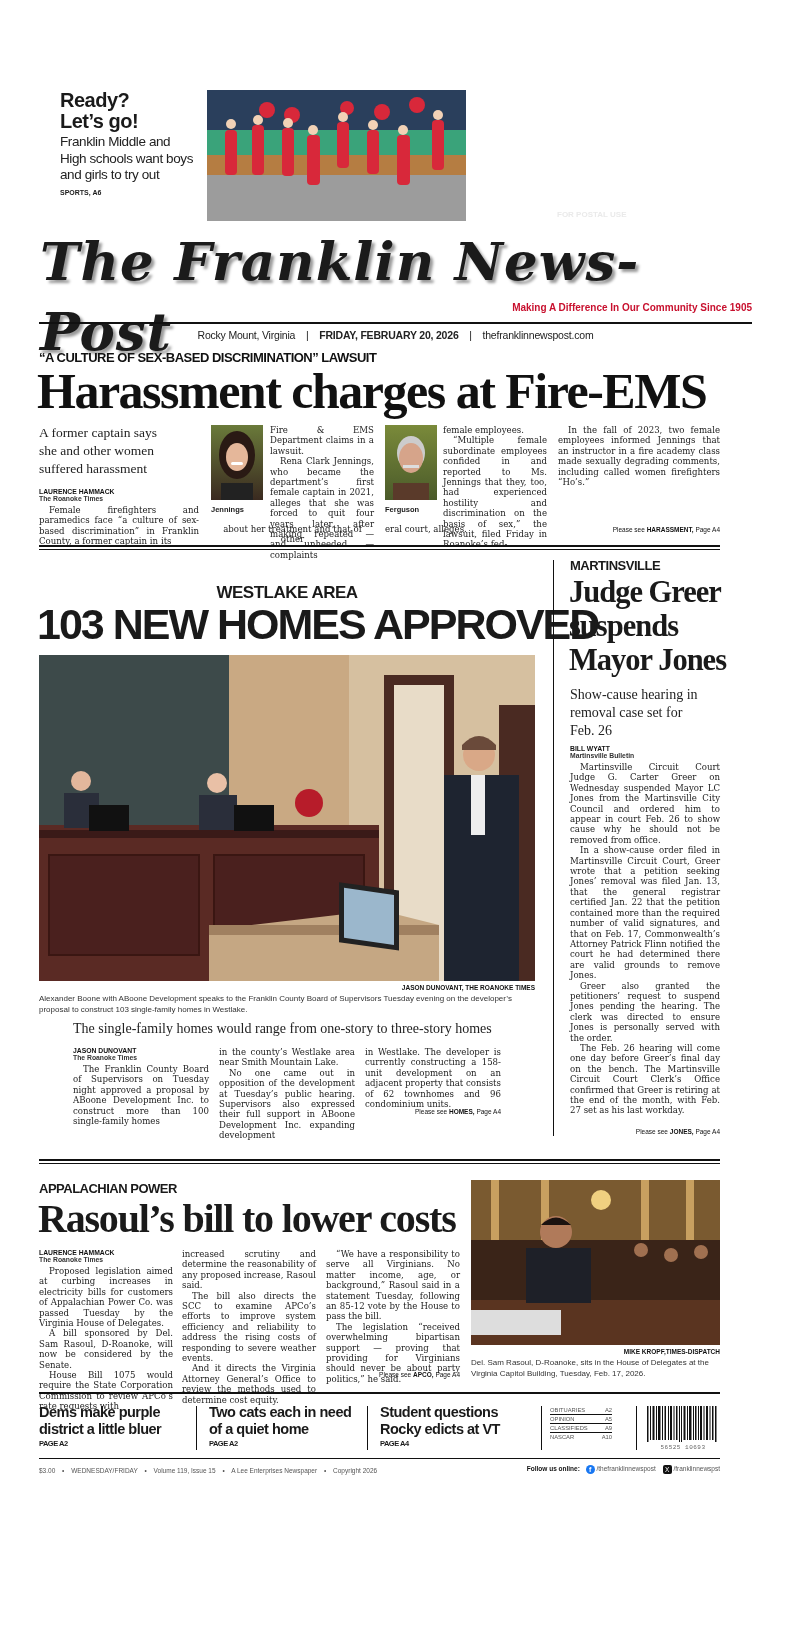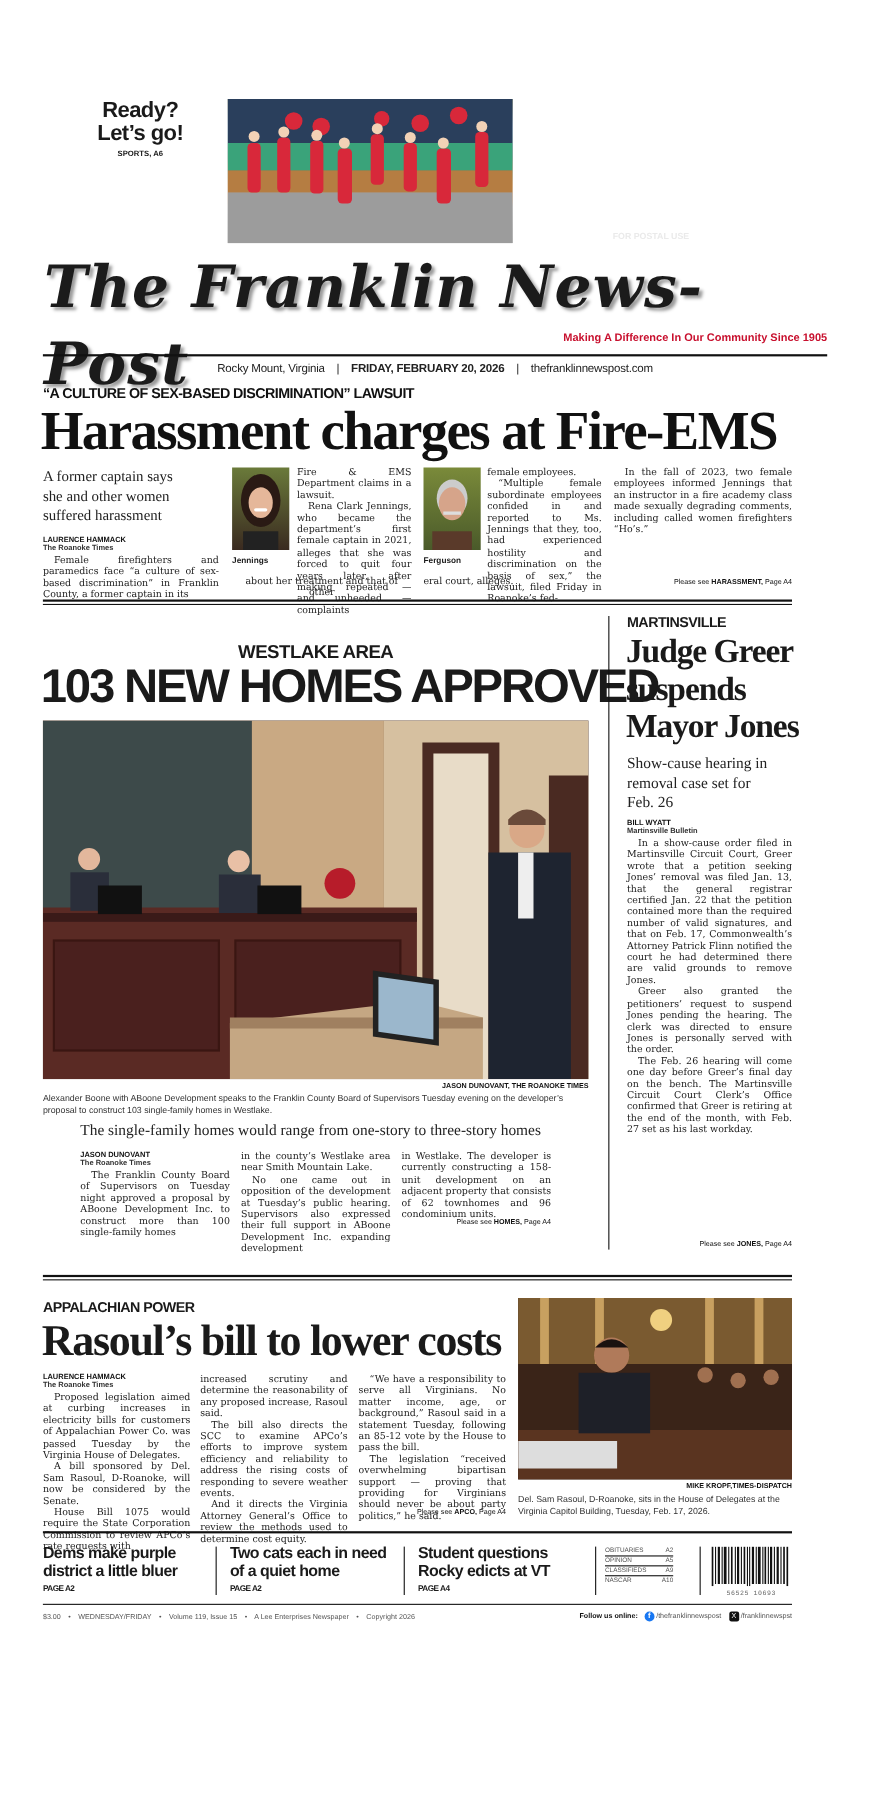--- a/index.html
+++ b/index.html
@@ -15,23 +15,24 @@
 .jump{font-family:"Liberation Sans",sans-serif;font-size:6.5px;color:#111;text-align:right}
 .jump b{font-weight:bold}
 .rule{position:absolute;background:#111}
 .photo{position:absolute;overflow:hidden}
 .credit{font-family:"Liberation Sans",sans-serif;font-size:6.5px;font-weight:bold;text-align:right;color:#111}
 .caption{font-family:"Liberation Sans",sans-serif;font-size:8px;line-height:10.5px;color:#333}
 </style>
 </head>
 <body>
 
-<div class="abs" style="left:60px;top:90px;width:135px;text-align:center">
+<div class="abs" style="left:60px;top:90px;width:135px;text-align:left">
   <div class="sans" style="font-size:20px;font-weight:bold;line-height:21px;letter-spacing:-0.5px">Ready?</div>
   <div class="sans" style="font-size:20px;font-weight:bold;line-height:21px;letter-spacing:-0.5px">Let’s go!</div>
+  <div class="sans" style="font-size:13.5px;line-height:16.5px;color:#222;margin-top:2px;letter-spacing:-0.4px">Franklin Middle and High schools want boys and girls to try out</div>
   <div class="sans" style="font-size:7px;font-weight:bold;margin-top:5px">SPORTS, A6</div>
 </div>
 <div class="photo" style="left:207px;top:90px;width:259px;height:131px;background:linear-gradient(180deg,#2b3a2e 0%,#4a6a8a 20%,#3e7a62 40%,#c1864a 60%,#9a9a9a 75%,#888 100%)">
   <svg width="259" height="131" viewBox="0 0 259 131">
     <rect x="0" y="0" width="259" height="40" fill="#2a3f5c"></rect>
     <rect x="0" y="40" width="259" height="25" fill="#3aa37a"></rect>
     <rect x="0" y="65" width="259" height="20" fill="#b57d42"></rect>
     <rect x="0" y="85" width="259" height="46" fill="#9c9c9c"></rect>
     <g fill="#d8283a">
       <rect x="18" y="40" width="12" height="45" rx="4"></rect>
@@ -176,20 +177,21 @@
 </div>
 
 <div class="rule" style="left:553px;top:560px;width:1px;height:576px"></div>
 <div class="abs cond" style="left:570px;top:558px;font-size:13px;font-weight:bold">MARTINSVILLE</div>
 <div class="abs serif" style="left:569px;top:575px;width:160px;font-size:30.5px;font-weight:bold;line-height:34px;letter-spacing:-1px">Judge Greer suspends Mayor Jones</div>
 <div class="abs serif" style="left:570px;top:686px;width:130px;font-size:14px;line-height:18px;color:#222">Show-cause hearing in removal case set for Feb. 26</div>
 <div class="abs" style="left:570px;top:745px;width:150px">
   <div class="byline">BILL WYATT</div>
   <div class="byline-org">Martinsville Bulletin</div>
   <div class="body-text">
+    <p>Martinsville Circuit Court Judge G. Carter Greer on Wednesday suspended Mayor LC Jones from the Martinsville City Council and ordered him to appear in court Feb. 26 to show cause why he should not be removed from office.</p>
     <p>In a show-cause order filed in Martinsville Circuit Court, Greer wrote that a petition seeking Jones’ removal was filed Jan. 13, that the general registrar certified Jan. 22 that the petition contained more than the required number of valid signatures, and that on Feb. 17, Commonwealth’s Attorney Patrick Flinn notified the court he had determined there are valid grounds to remove Jones.</p>
     <p>Greer also granted the petitioners’ request to suspend Jones pending the hearing. The clerk was directed to ensure Jones is personally served with the order.</p>
     <p>The Feb. 26 hearing will come one day before Greer’s final day on the bench. The Martinsville Circuit Court Clerk’s Office confirmed that Greer is retiring at the end of the month, with Feb. 27 set as his last workday.</p>
   </div>
 </div>
 <div class="abs jump" style="left:570px;top:1128px;width:150px">
   <span>Please see </span><b>JONES,</b><span> Page A4</span>
 </div>
 
 <div class="rule" style="left:39px;top:1159px;width:681px;height:2px"></div>

